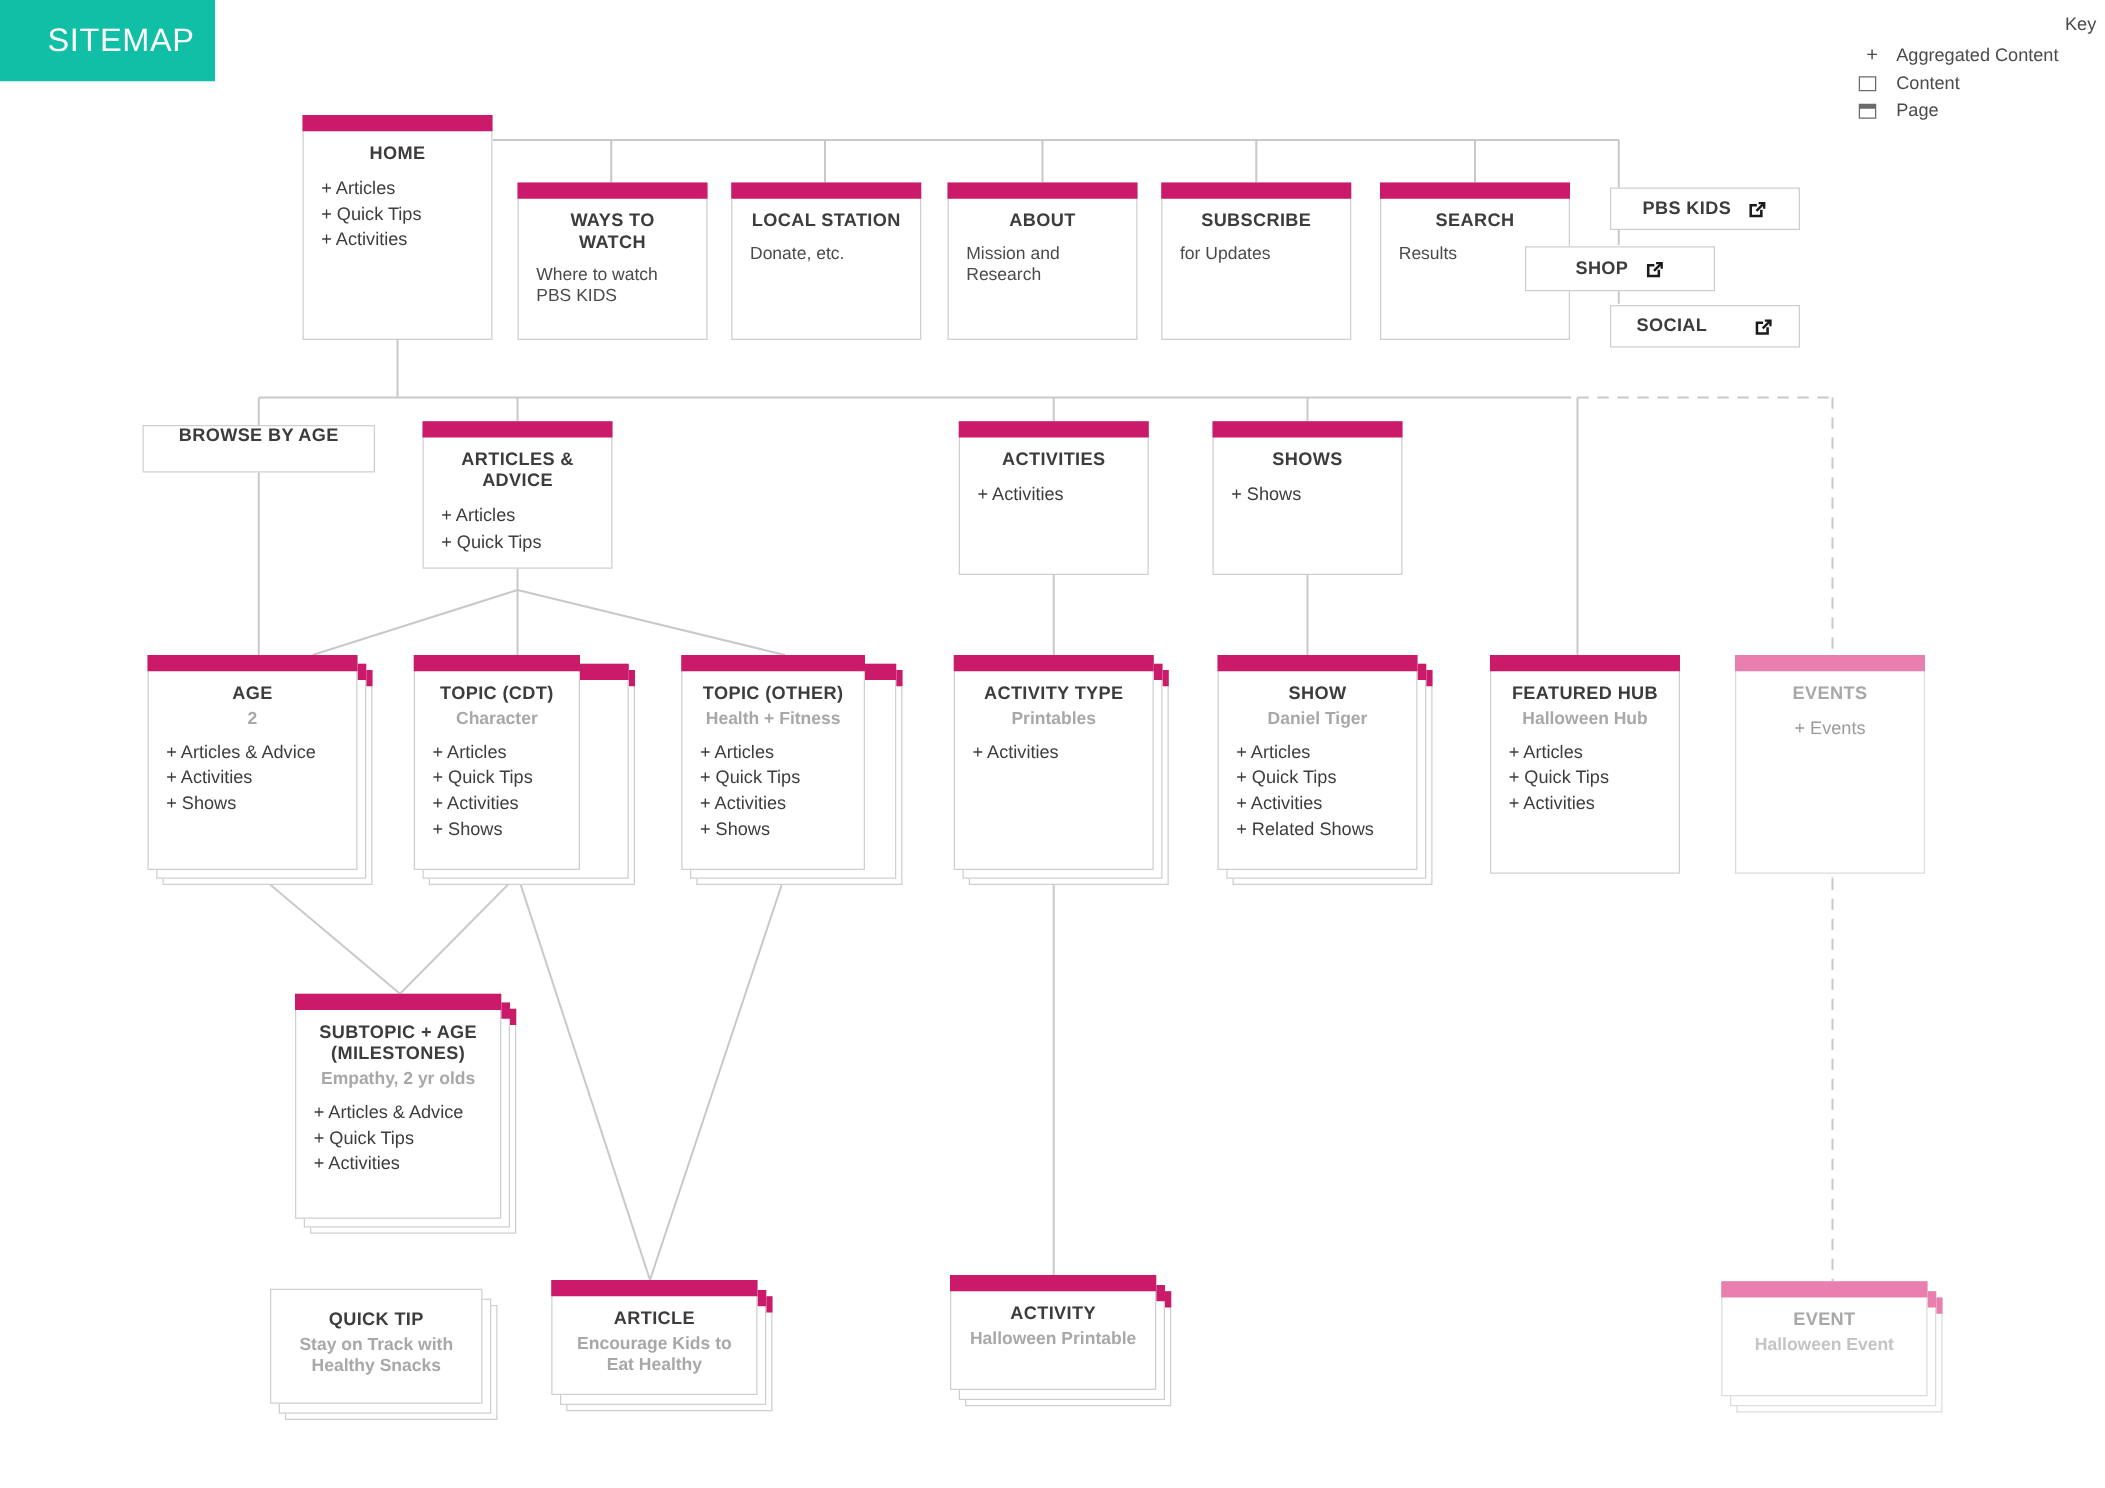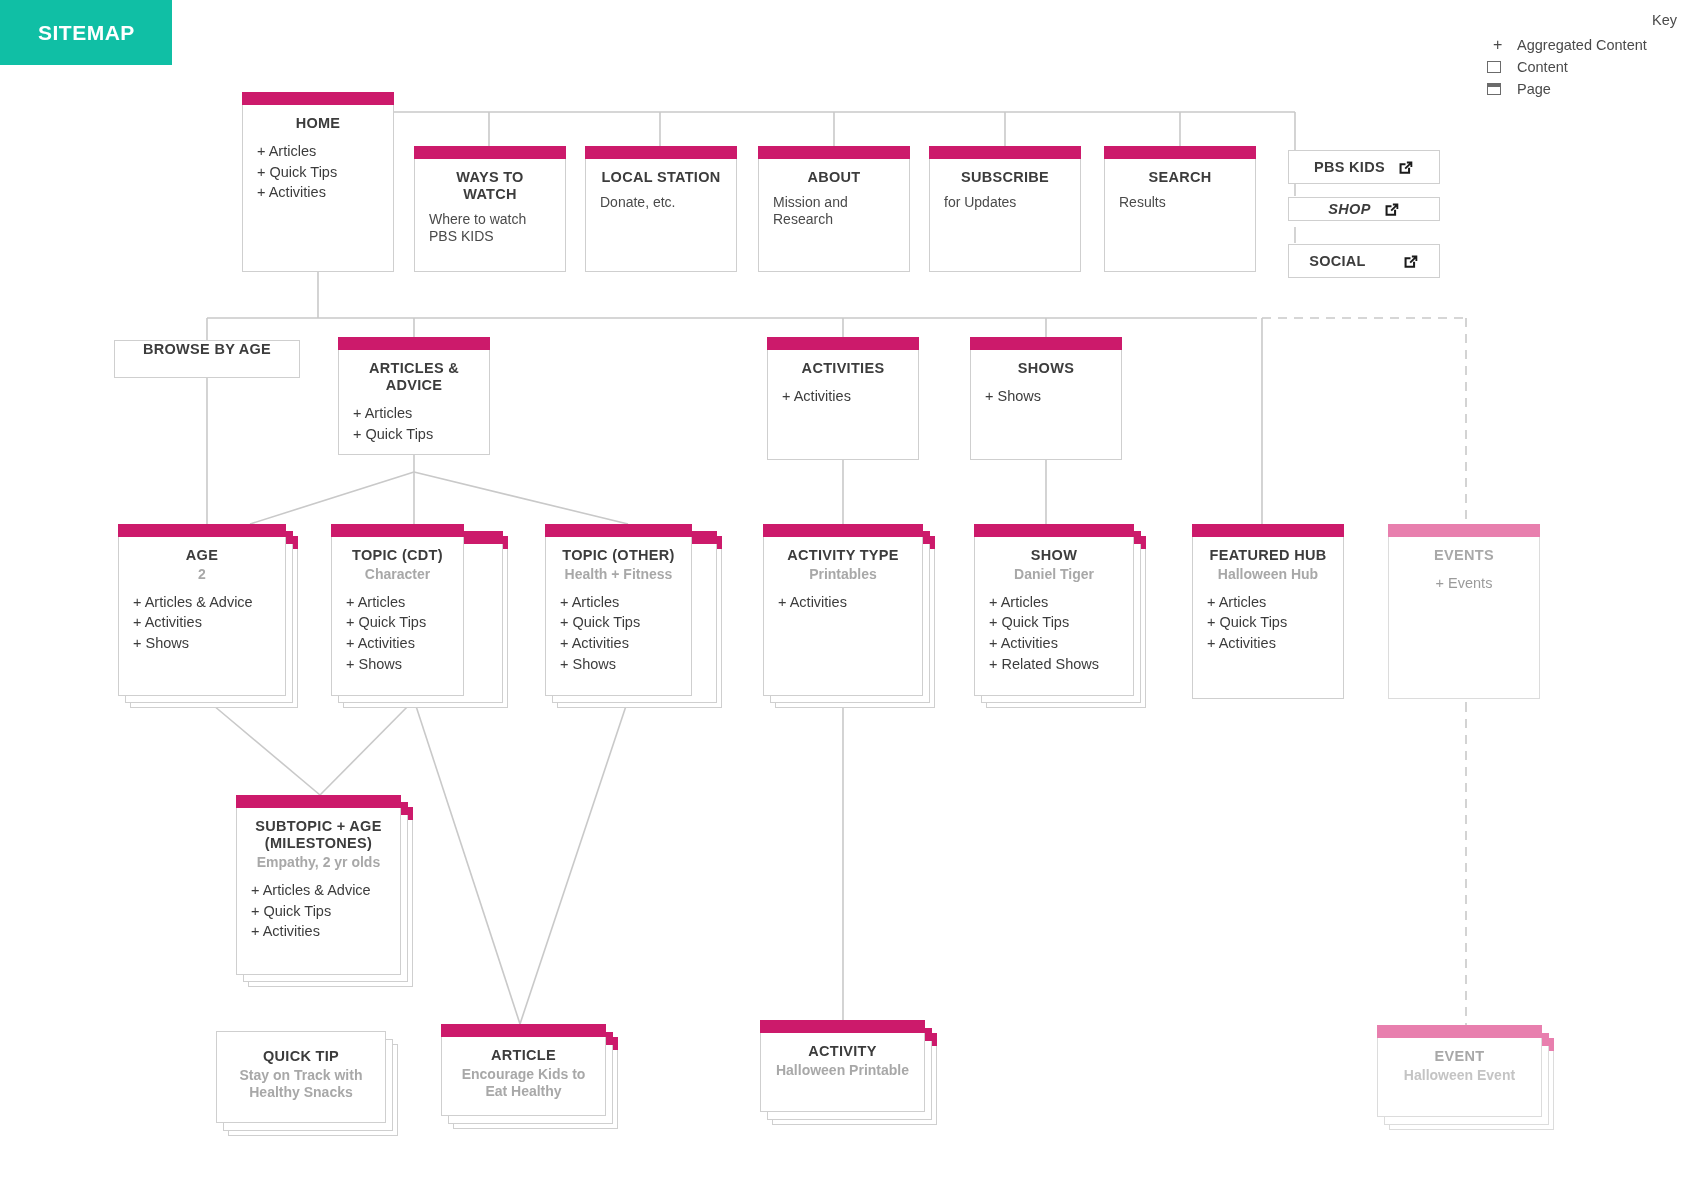--- a/index.html
+++ b/index.html
@@ -10,21 +10,21 @@
   }
   #canvas{position:absolute;left:0;top:0;width:1684px;height:1190px;}
 
   
   #banner{
     position:absolute;left:0;top:0;width:172px;height:65px;
     background:#10bfa5;color:#ffffff;
     display:flex;align-items:center;padding-left:38px;
     box-sizing:border-box;
   }
-  #banner .t{font-size:21px;font-weight:bold;letter-spacing:.5px;}
+  #banner .t{font-size:26px;font-weight:normal;letter-spacing:.5px;}
 
   
   #key{position:absolute;left:1487px;top:12px;width:190px;color:#555;font-size:14.5px;}
   #key .kt{margin-bottom:6px;color:#4a4a4a;text-align:right;}
   #key .krow{display:flex;align-items:center;height:22px;}
   #key .kglyph{width:24px;display:flex;align-items:center;justify-content:flex-start;}
   #key .plus{font-size:16px;color:#4a4a4a;padding-left:6px;}
   #key .sq{width:14px;height:12px;border:1.6px solid #6b6b6b;box-sizing:border-box;background:#fff;}
   #key .sq.page{border-top:4px solid #6b6b6b;}
   #key .klabel{padding-left:6px;color:#4a4a4a;}
@@ -226,21 +226,21 @@
   </div>
 
   <div class="extbox" style="left:1288px;top:150px;width:152px;height:34px;">
     <span class="lbl">PBS KIDS</span>
     <svg class="exticon" viewBox="0 0 20 20">
       <path d="M3 5 h7 v2.4 H5.4 V15 H13 v-4.6 h2.4 V17.4 H3 Z" fill="#1b1b1b"></path>
       <path d="M11.6 3 H18 v6.4 h-2.2 V6.8 L10.4 12.2 8.8 10.6 14.2 5.2 h-2.6 Z" fill="#1b1b1b"></path>
     </svg>
   </div>
 
-  <div class="extbox" style="left:1288px;top:197px;width:152px;height:24px;font-style:italic;">
+  <div class="extbox" style="left:1220px;top:197px;width:152px;height:36px;">
     <span class="lbl">SHOP</span>
     <svg class="exticon" viewBox="0 0 20 20">
       <path d="M3 5 h7 v2.4 H5.4 V15 H13 v-4.6 h2.4 V17.4 H3 Z" fill="#1b1b1b"></path>
       <path d="M11.6 3 H18 v6.4 h-2.2 V6.8 L10.4 12.2 8.8 10.6 14.2 5.2 h-2.6 Z" fill="#1b1b1b"></path>
     </svg>
   </div>
 
   <div class="extbox" style="left:1288px;top:244px;width:152px;height:34px;gap:36px;">
     <span class="lbl">SOCIAL</span>
     <svg class="exticon" viewBox="0 0 20 20">

